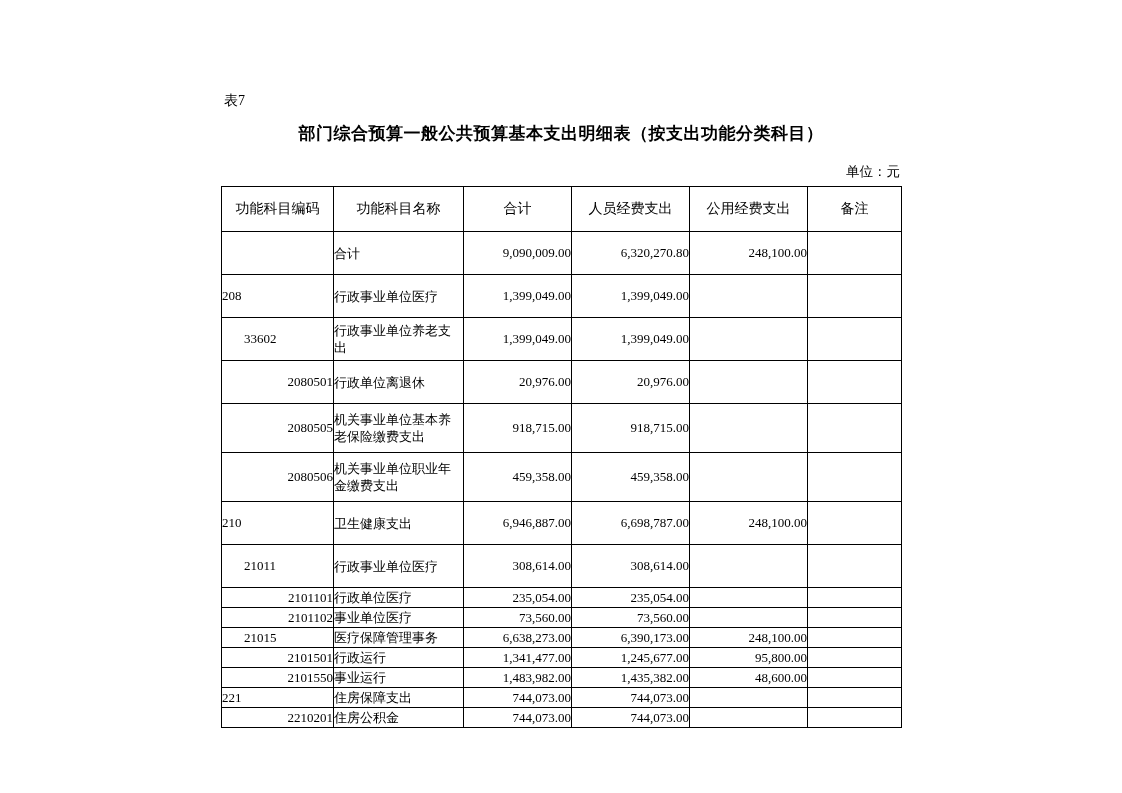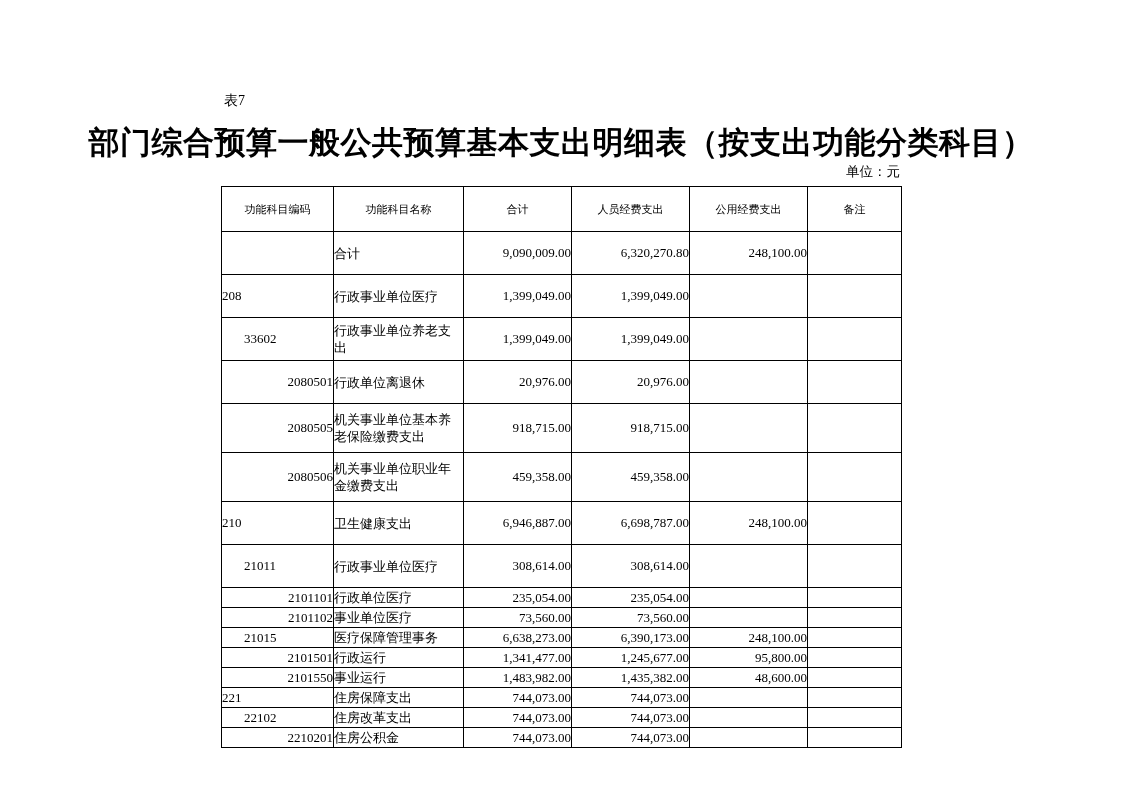--- a/index.html
+++ b/index.html
@@ -29,21 +29,21 @@
     font-size: 14px;
     line-height: 18px;
     font-family: "Liberation Serif", "DejaVu Serif", serif;
   }
   .doc-title {
     position: absolute;
     left: 0;
     top: 122px;
     width: 1122px;
     text-align: center;
-    font-size: 31px;
+    font-size: 17px;
     font-weight: bold;
     letter-spacing: 0.5px;
     font-family: "Liberation Serif", "DejaVu Serif", serif;
   }
   .unit-note {
     position: absolute;
     right: 222px;
     top: 163px;
     font-size: 13.5px;
     font-family: "Liberation Serif", "DejaVu Serif", serif;
@@ -61,21 +61,21 @@
     border: 1px solid #000000;
     padding: 0;
     vertical-align: middle;
     font-weight: normal;
     font-size: 13px;
     font-family: "Liberation Serif", "DejaVu Serif", serif;
   }
   table.budget thead td {
     text-align: center;
     height: 44px;
-    font-size: 11px;
+    font-size: 14px;
   }
   .c-code   { width: 112px; }
   .c-name   { width: 130px; }
   .c-total  { width: 108px; }
   .c-person { width: 118px; }
   .c-public { width: 118px; }
   .c-remark { width: 94px; }
 
   .cell-code {
     padding-left: 6px;
@@ -239,28 +239,20 @@
         </tr>
         <tr class="short">
           <td class="cell-code">221</td>
           <td class="cell-name">住房保障支出</td>
           <td class="cell-num">744,073.00</td>
           <td class="cell-num">744,073.00</td>
           <td class="cell-num"></td>
           <td class="cell-blank"></td>
         </tr>
         <tr class="short">
-          <td class="cell-code lvl2">22102</td>
-          <td class="cell-name">住房改革支出</td>
-          <td class="cell-num">744,073.00</td>
-          <td class="cell-num">744,073.00</td>
-          <td class="cell-num"></td>
-          <td class="cell-blank"></td>
-        </tr>
-        <tr class="short">
           <td class="cell-code lvl3">2210201</td>
           <td class="cell-name">住房公积金</td>
           <td class="cell-num">744,073.00</td>
           <td class="cell-num">744,073.00</td>
           <td class="cell-num"></td>
           <td class="cell-blank"></td>
         </tr>
       </tbody>
   </table>
 

